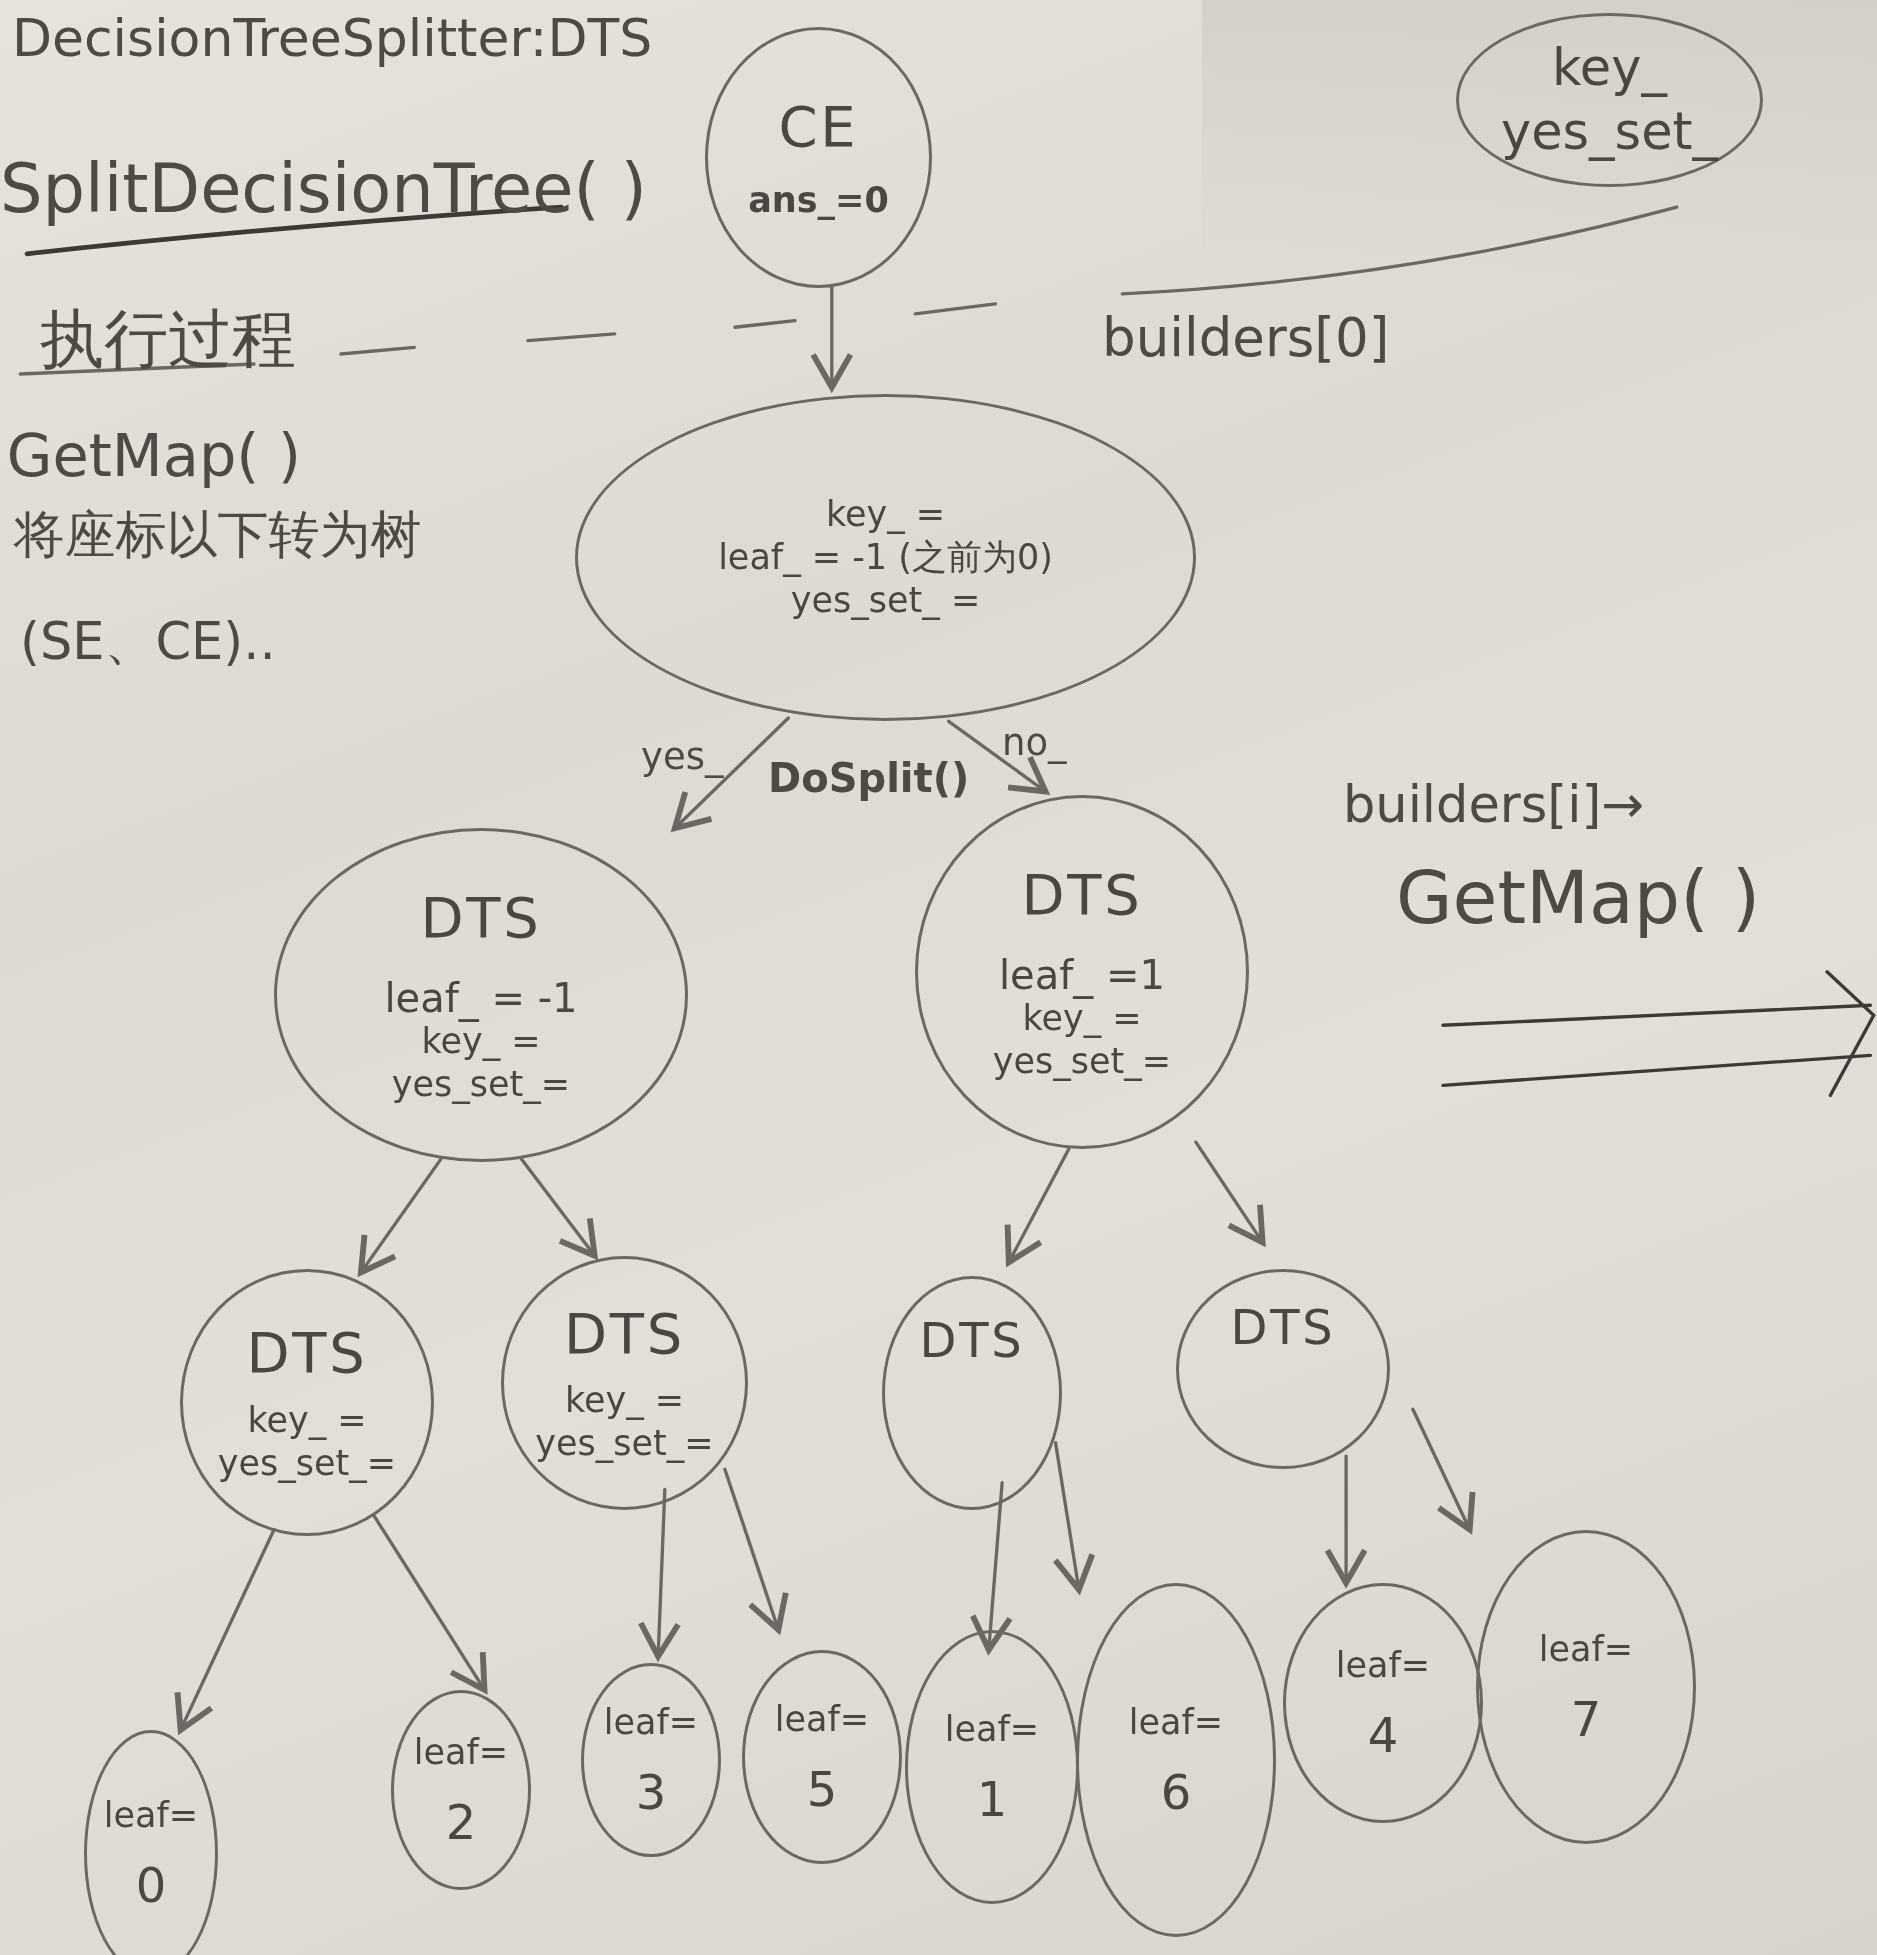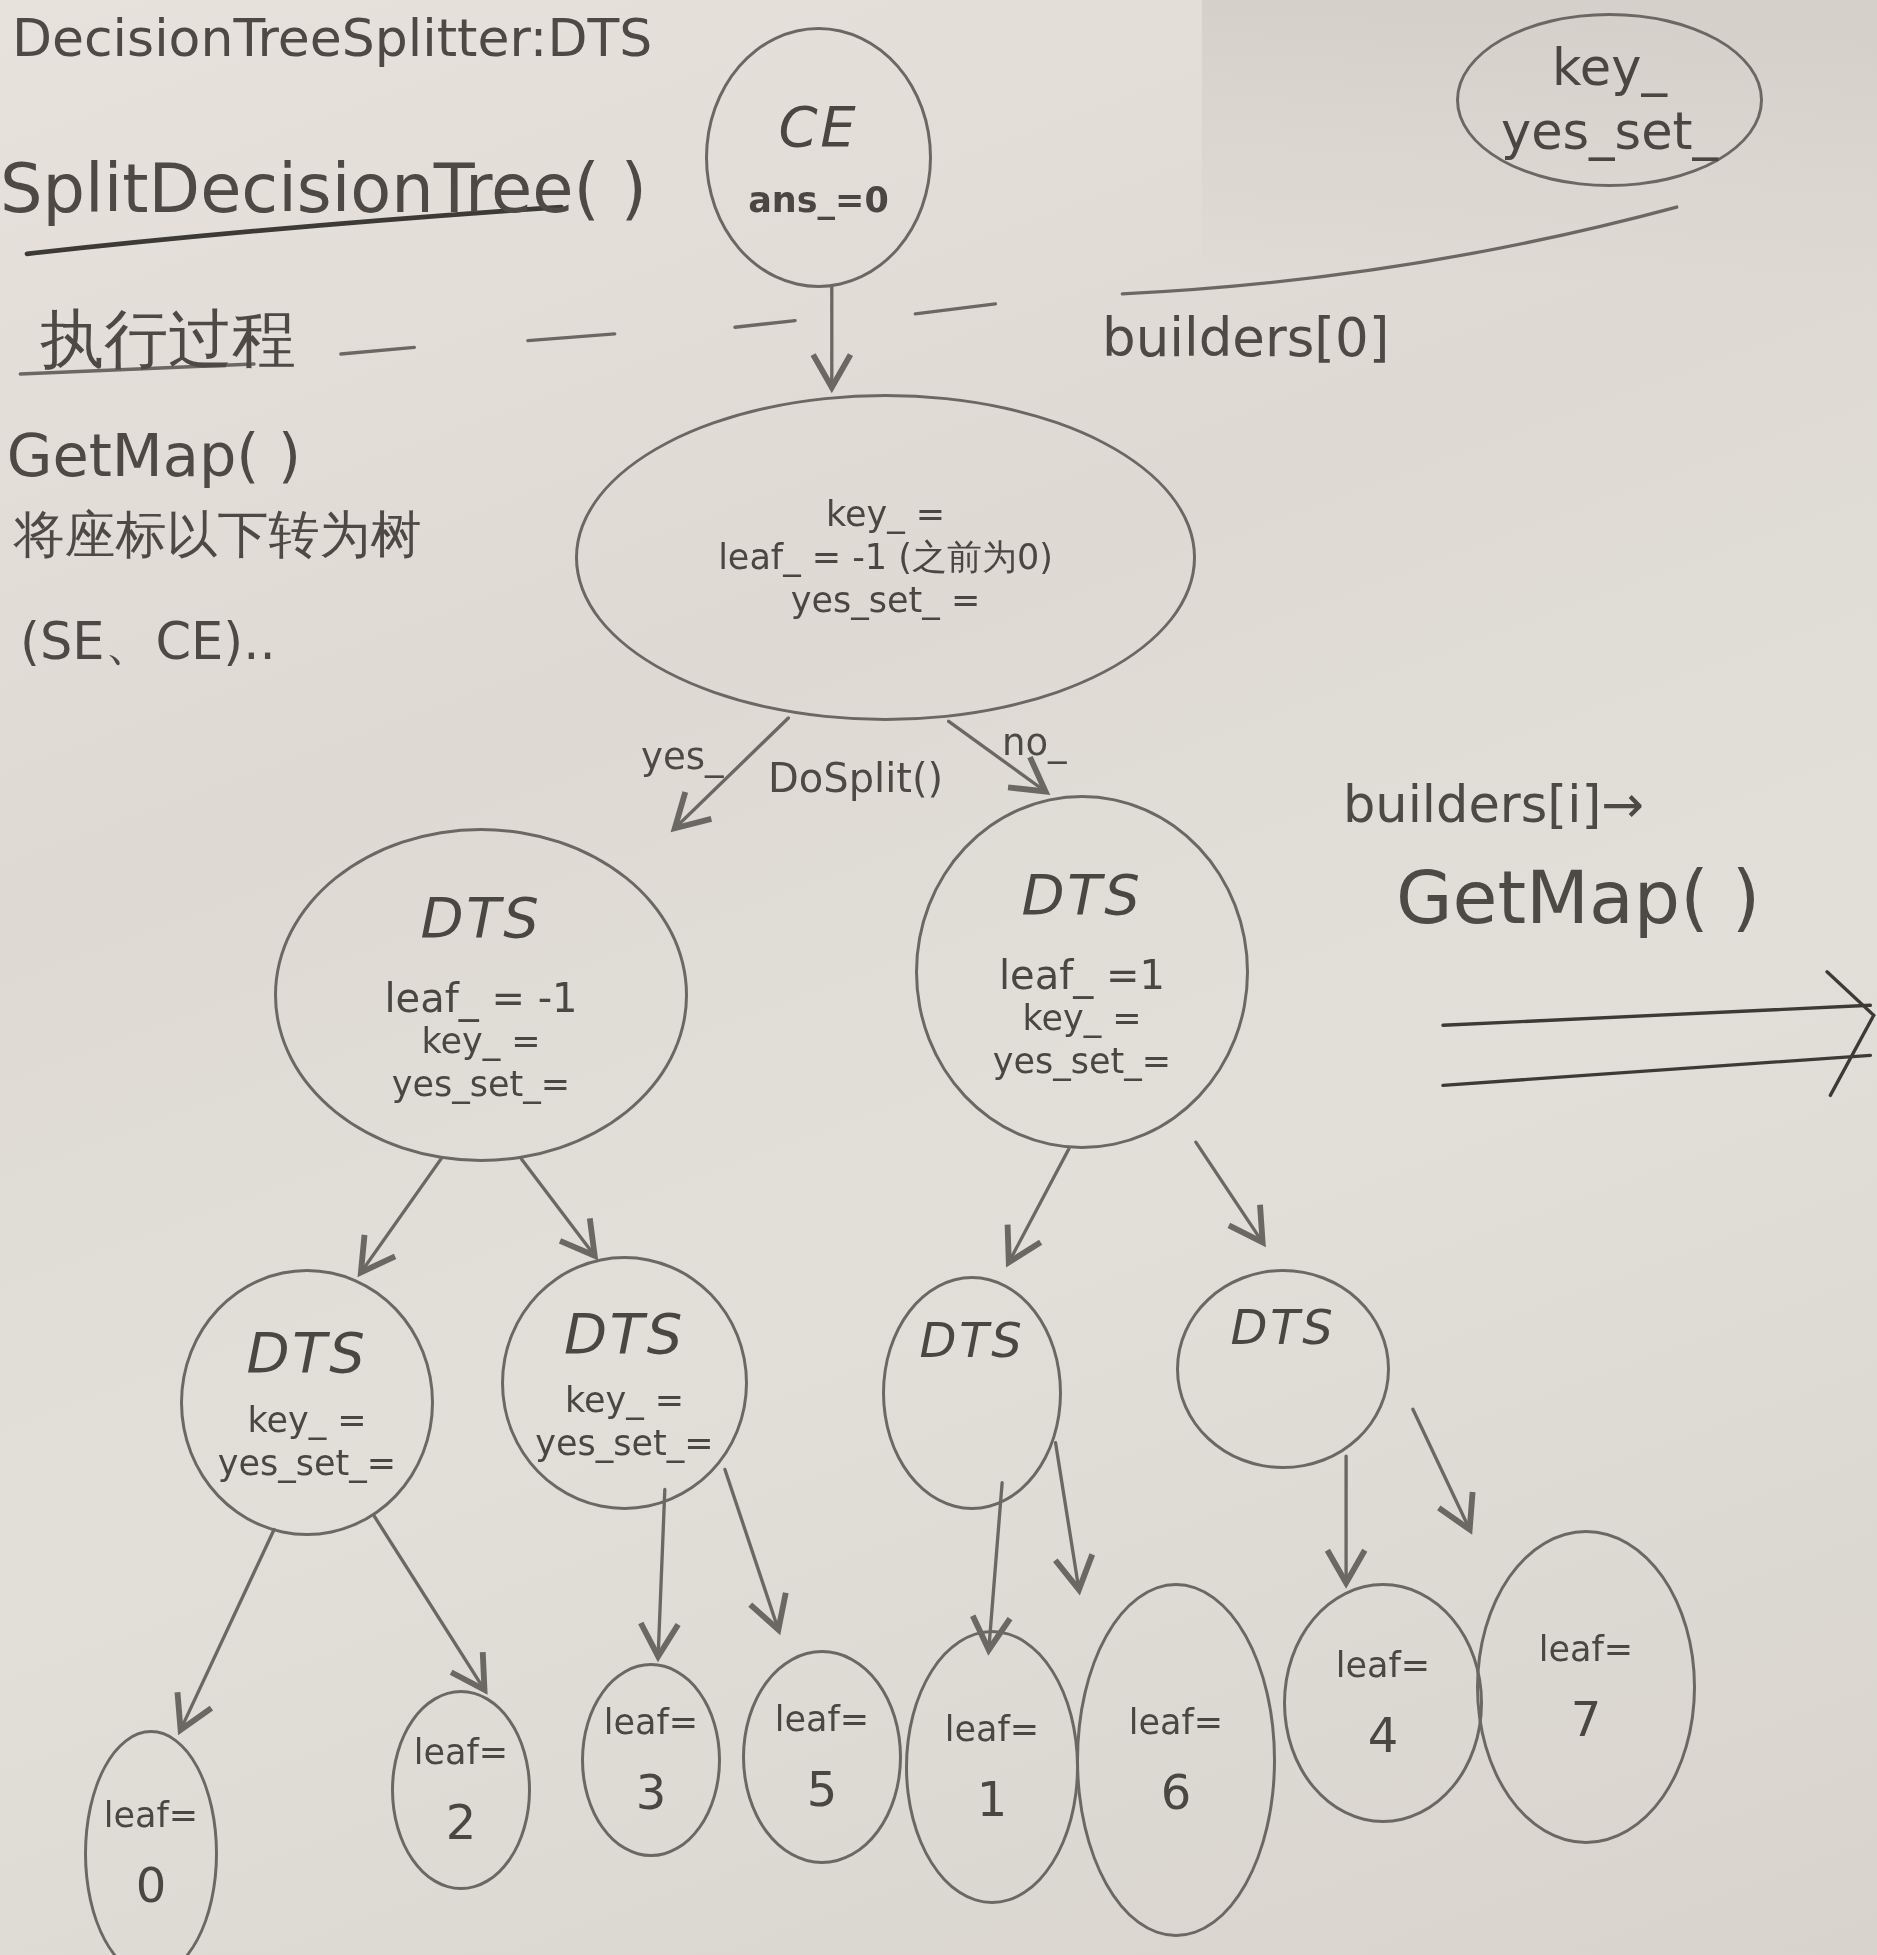--- a/index.html
+++ b/index.html
@@ -13,21 +13,21 @@
   .paper-shadow {
     position: absolute; left: 1202px; top: 0; width: 675px; height: 281px;
     background: linear-gradient(180deg, rgba(200,195,188,0.5), rgba(225,221,214,0));
   }
   .hand { position: absolute; white-space: nowrap; color: #4d4a46; font-family: "DejaVu Sans", sans-serif; }
   .node {
     position: absolute; border: 3.3px solid #6b6864; border-radius: 50%;
     display: flex; flex-direction: column; align-items: center; justify-content: center;
     box-sizing: border-box;
   }
-  .node .title { font-size: 56px; letter-spacing: 2.7px; font-style: italic; }
+  .node .title { font-size: 56px; letter-spacing: 2.7px; }
   .node .line { font-size: 35px; line-height: 43px; }
   .node .val { font-size: 48px; margin-top: 20px; }
   svg.edges { position: absolute; left: 0; top: 0; }
 </style>
 </head>
 <body>
 
 <div class="paper-shadow"></div>
 
 <svg class="edges" width="1878" height="1955" viewBox="0 0 2811 2927">
@@ -78,21 +78,21 @@
 <div class="node" style="left:1456px;top:13.4px;width:307px;height:174px;">
   <div class="line" style="font-size:51px;line-height:64px;">key_</div>
   <div class="line" style="font-size:51px;line-height:64px;">yes_set_</div>
 </div>
 
 <div class="hand" style="left:1102px;top:307px;font-size:53px;">builders[0]</div>
 <div class="hand" style="left:1343px;top:775px;font-size:51px;">builders[i]→</div>
 <div class="hand" style="left:1396px;top:855px;font-size:73px;">GetMap( )</div>
 <div class="hand" style="left:641px;top:735px;font-size:37px;">yes_</div>
 <div class="hand" style="left:1002px;top:721px;font-size:37px;">no_</div>
-<div class="hand" style="left:768px;top:755px;font-size:40px;">DoSplit()</div>
+<div class="hand" style="left:768px;top:755px;font-size:40px;font-weight:bold;">DoSplit()</div>
 
 <div class="node" style="left:705px;top:27px;width:227px;height:261px;">
   <div class="title">CE</div>
   <div class="line" style="margin-top:20px;font-weight:bold;">ans_=0</div>
 </div>
 
 <div class="node" style="left:575px;top:394px;width:621px;height:327px;">
   <div class="line">key_ =</div>
   <div class="line">leaf_ = -1 (之前为0)</div>
   <div class="line">yes_set_ =</div>

